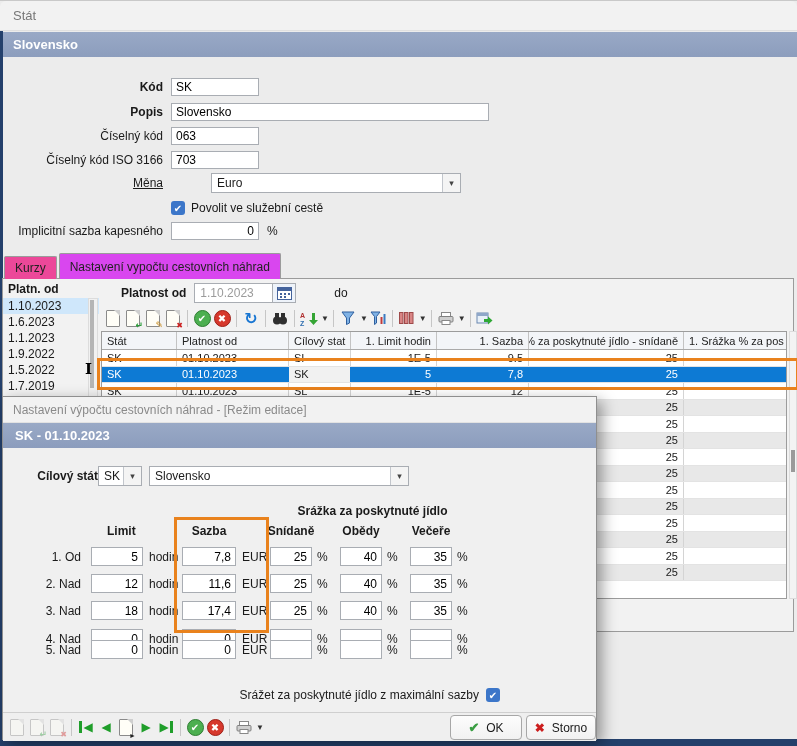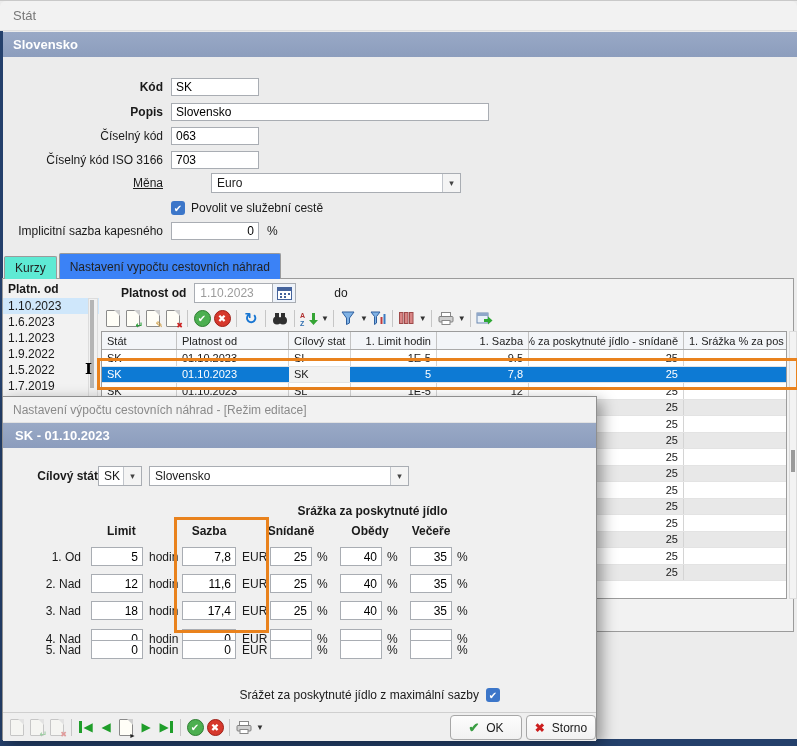--- a/index.html
+++ b/index.html
@@ -26,22 +26,22 @@
   .combo{display:flex;align-items:stretch;height:20px;border:1px solid #a9adb3;background:#fff;box-sizing:border-box;}
   .combo .cval{flex:1;display:flex;align-items:center;padding:0 5px;overflow:hidden;white-space:nowrap;}
   .cbtn{width:17px;background:#f4f4f4;border-left:1px solid #c2c6cc;display:flex;align-items:center;
         justify-content:center;color:#444;font-size:9px;}
   .checkbox{width:14px;height:14px;background:#3c76c9;border-radius:3px;display:inline-flex;align-items:center;
             justify-content:center;color:#fff;font-size:10px;margin-right:6px;flex:none;}
 
   
   .tabs{position:absolute;left:4px;top:253px;height:25px;display:flex;align-items:flex-end;z-index:3;}
   .tab{height:22px;display:flex;align-items:center;padding:0 10px;border:1px solid #9b9b9b;border-bottom:none;
-       background:#5eead4;margin-right:2px;border-radius:2px 2px 0 0;color:#222;}
-  .tab.active{height:25px;background:#3b82f6;position:relative;z-index:4;margin-top:27px;}
+       background:#ec4899;margin-right:2px;border-radius:2px 2px 0 0;color:#222;}
+  .tab.active{height:25px;background:#d946ef;position:relative;z-index:4;margin-top:27px;}
   .panel{position:absolute;left:2px;top:277px;width:792px;height:354px;background:#f2f2f2;
          border:1px solid #9b9b9b;box-sizing:border-box;z-index:2;}
 
   .vlist{position:absolute;left:0;top:0;width:96px;height:100%;}
   .vhead{font-weight:bold;padding:3px 0 2px 5px;}
   .date-item{height:16px;line-height:16px;padding-left:5px;cursor:default;}
   .date-item.sel{background:#cfe7fb;}
   .vscroll{position:absolute;left:85px;top:19px;width:8px;height:98px;background:#f1f1f1;border:1px solid #dcdcdc;}
   .vthumb{position:absolute;left:1px;top:1px;width:4px;height:88px;background:#b5b5b5;}
 
@@ -112,21 +112,21 @@
   .dband{height:25px;background:linear-gradient(#99a9c6,#8c9dbd);display:flex;align-items:center;
          padding-left:12px;color:#fff;font-weight:bold;font-size:13px;}
   .dbody{position:relative;height:calc(100% - 51px);}
   .trow{position:absolute;left:0;top:17px;height:21px;display:flex;align-items:center;}
   .tlabel{width:95px;text-align:right;font-weight:bold;}
   .sectitle{position:absolute;left:262px;top:56px;width:215px;text-align:center;font-weight:bold;}
   .dcolhead{position:absolute;top:76px;font-weight:bold;}
   .ch-limit{left:104px;width:52px;}
   .ch-sazba{left:179px;width:54px;text-align:center;}
   .ch-sn{left:262px;width:52px;text-align:center;}
-  .ch-ob{left:342px;width:50px;text-align:center;}
+  .ch-ob{left:333px;width:50px;text-align:center;}
   .ch-ve{left:403px;width:50px;text-align:center;}
   .drow{position:absolute;left:0;height:20px;width:100%;}
   .dlab{position:absolute;left:0;top:3px;width:78px;text-align:right;}
   .din{position:absolute;top:0;height:19px;border:1px solid #a9adb3;background:#fff;text-align:right;
        font:12px "Liberation Sans",sans-serif;padding:0 4px;box-sizing:border-box;}
   .l88{left:88px;width:52px;} .l179{left:179px;width:54px;} .l267{left:267px;width:42px;}
   .l337{left:337px;width:42px;} .l407{left:407px;width:42px;}
   .dun{position:absolute;top:3px;}
   .p146{left:146px;} .p239{left:239px;} .p314{left:314px;} .p384{left:384px;} .p454{left:454px;}
   .hl-col{left:171px;top:69px;width:89px;height:110px;}

